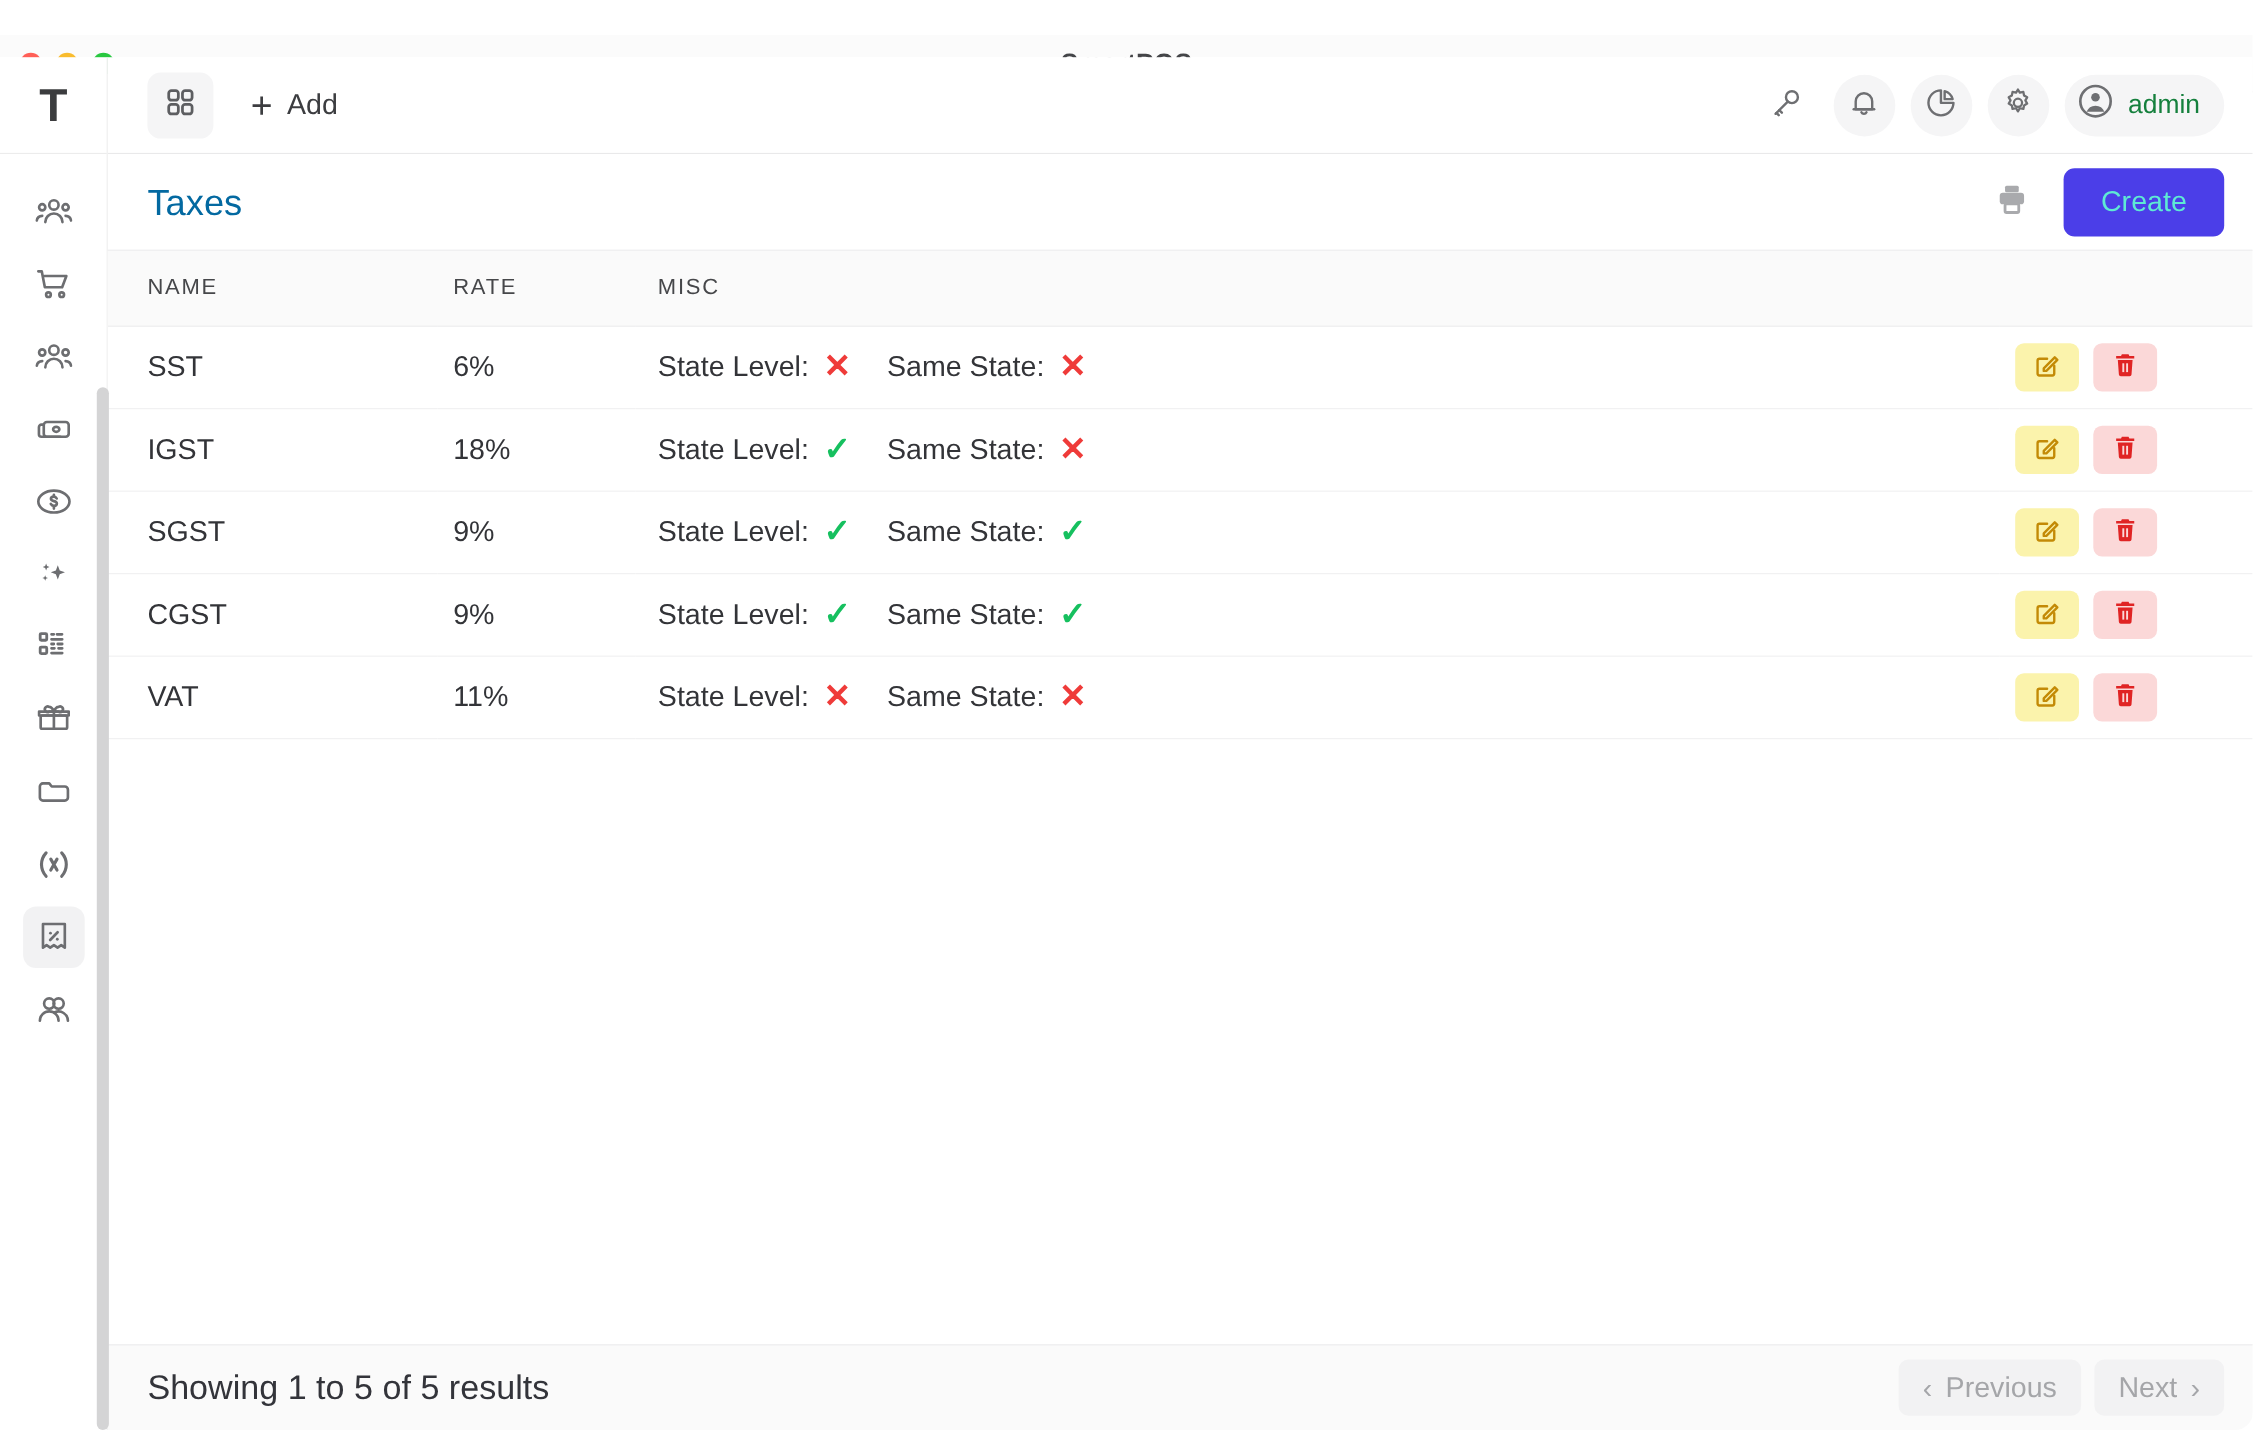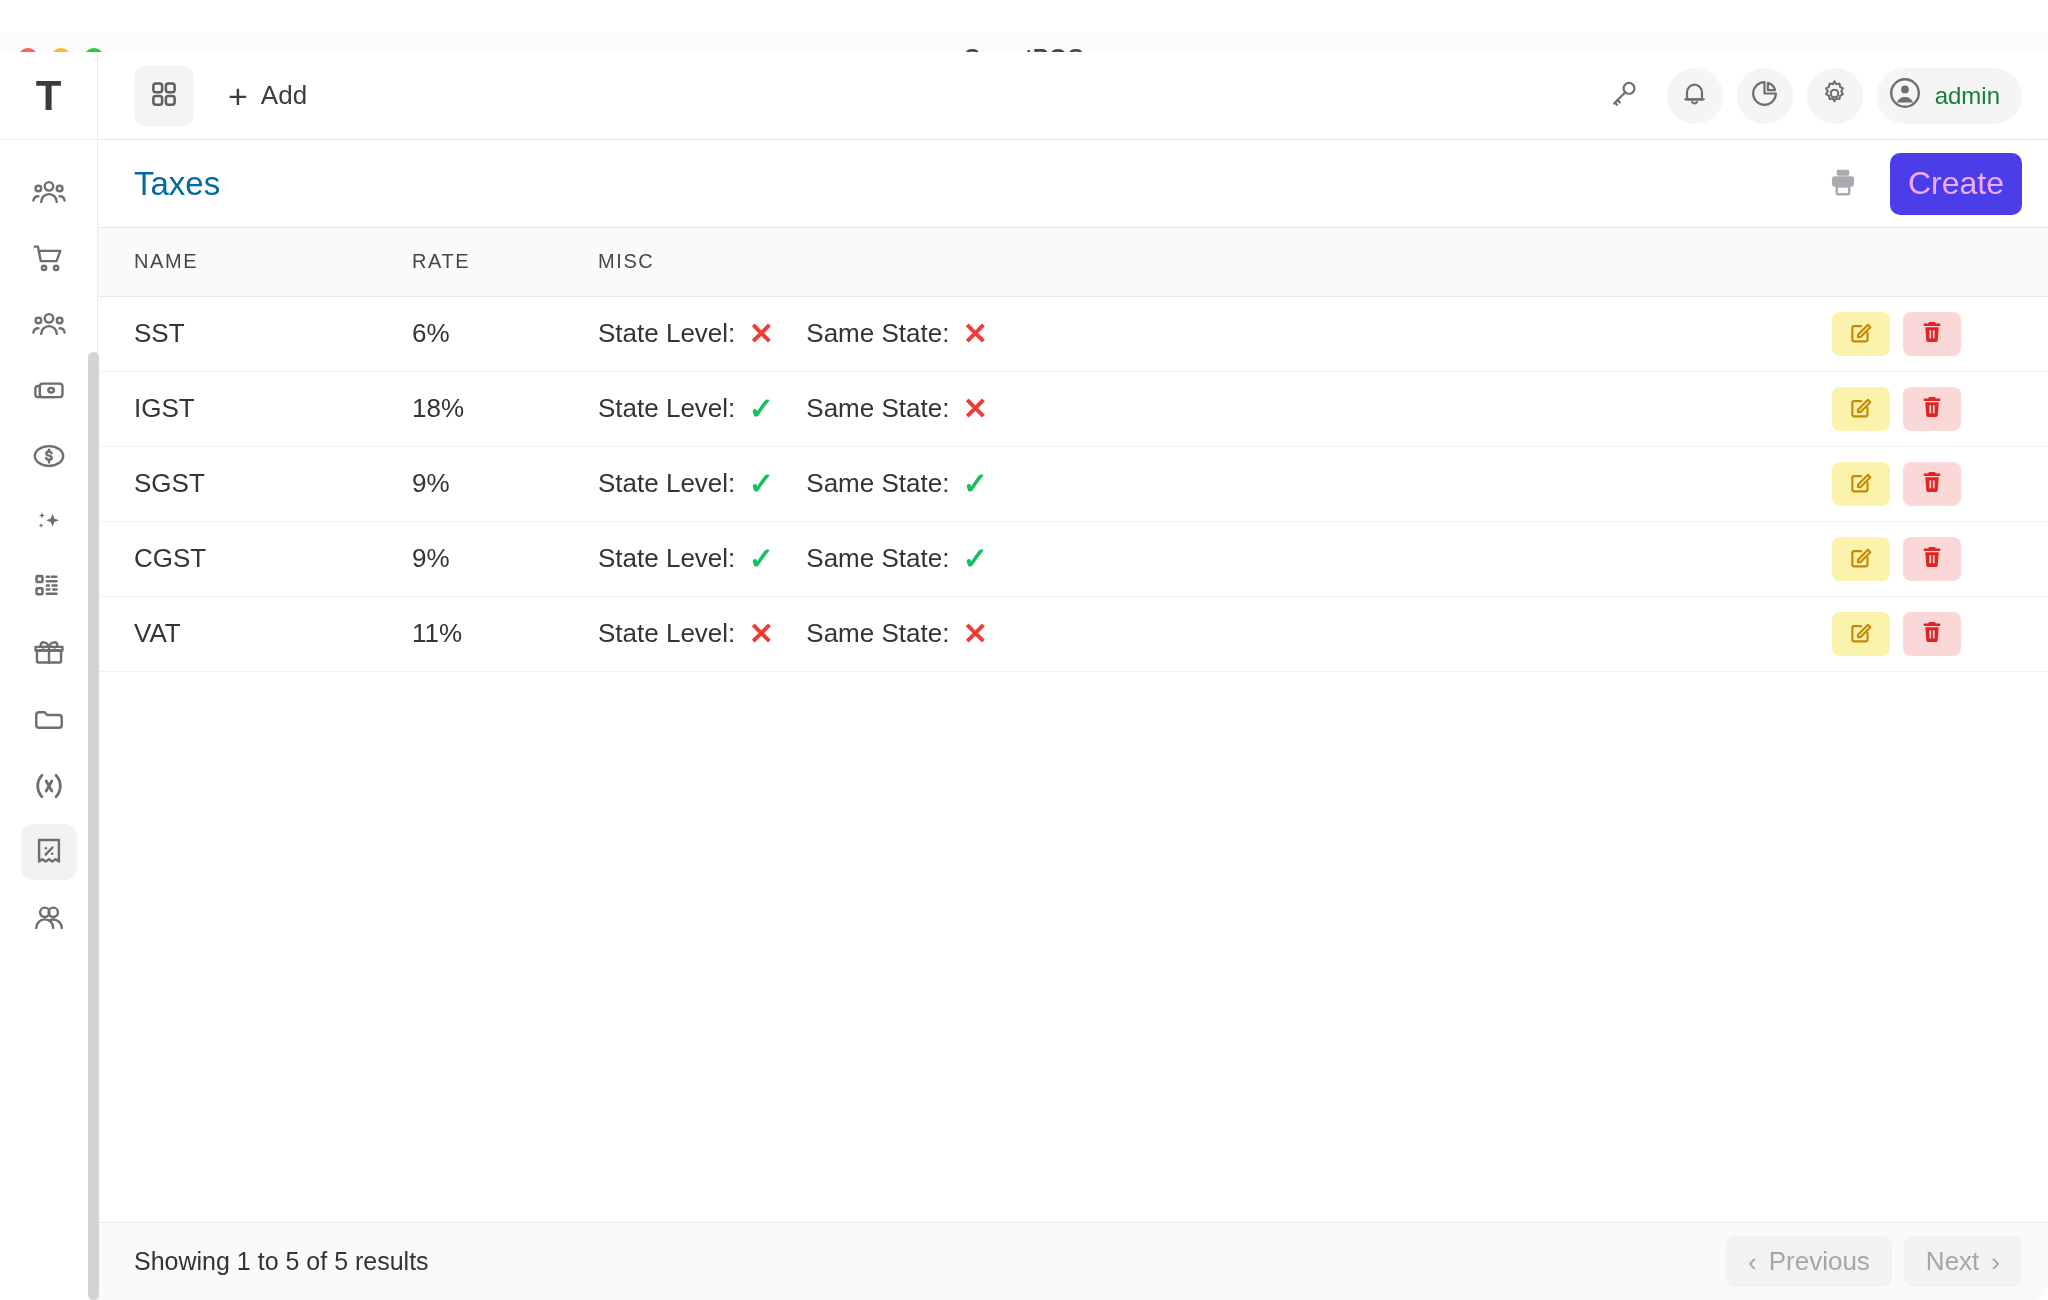--- a/index.html
+++ b/index.html
@@ -130,24 +130,24 @@
     padding: 0 26px 0 36px;
     border-bottom: 1px solid #e9e9ea;
   }
   .page-title { font-size: 33px; color: #0369a1; }
   .page-head-spacer { flex: 1; }
   .print-btn { color: #a9aaad; display: flex; align-items: center; padding: 8px; }
   .print-btn svg { width: 34px; height: 34px; }
   .create-btn {
     margin-left: 22px;
     background: #4b3ee8;
-    color: #f0abfc;
-    font-size: 32px;
+    color: #5eead4;
+    font-size: 26px;
     border-radius: 10px;
-    padding: 0 18px;
+    padding: 0 34px;
     height: 62px;
     display: flex; align-items: center; justify-content: center;
     border: none;
     font-family: "Liberation Sans", sans-serif;
   }
 
   
   .table-wrap { flex: 1; position: relative; overflow: hidden; background:#fff; }
   table { width: 100%; border-collapse: collapse; table-layout: fixed; }
   thead th {
@@ -198,21 +198,21 @@
   .act-btn svg { width: 26px; height: 26px; }
 
   
   .footer {
     flex: none; height: 78px;
     background: #fafafa;
     border-top: 1px solid #e9e9ea;
     display: flex; align-items: center;
     padding: 0 26px 0 36px;
   }
-  .footer-text { font-size: 25px; color: #33343a; }
+  .footer-text { font-size: 31px; color: #33343a; }
   .footer-spacer { flex: 1; }
   .pager { display: flex; align-items: center; gap: 12px; }
   .pg-btn {
     display: flex; align-items: center; gap: 12px;
     background: #f2f2f3;
     color: #a5a6a9;
     font-size: 26px;
     border-radius: 9px;
     padding: 10px 22px;
     border: none;

